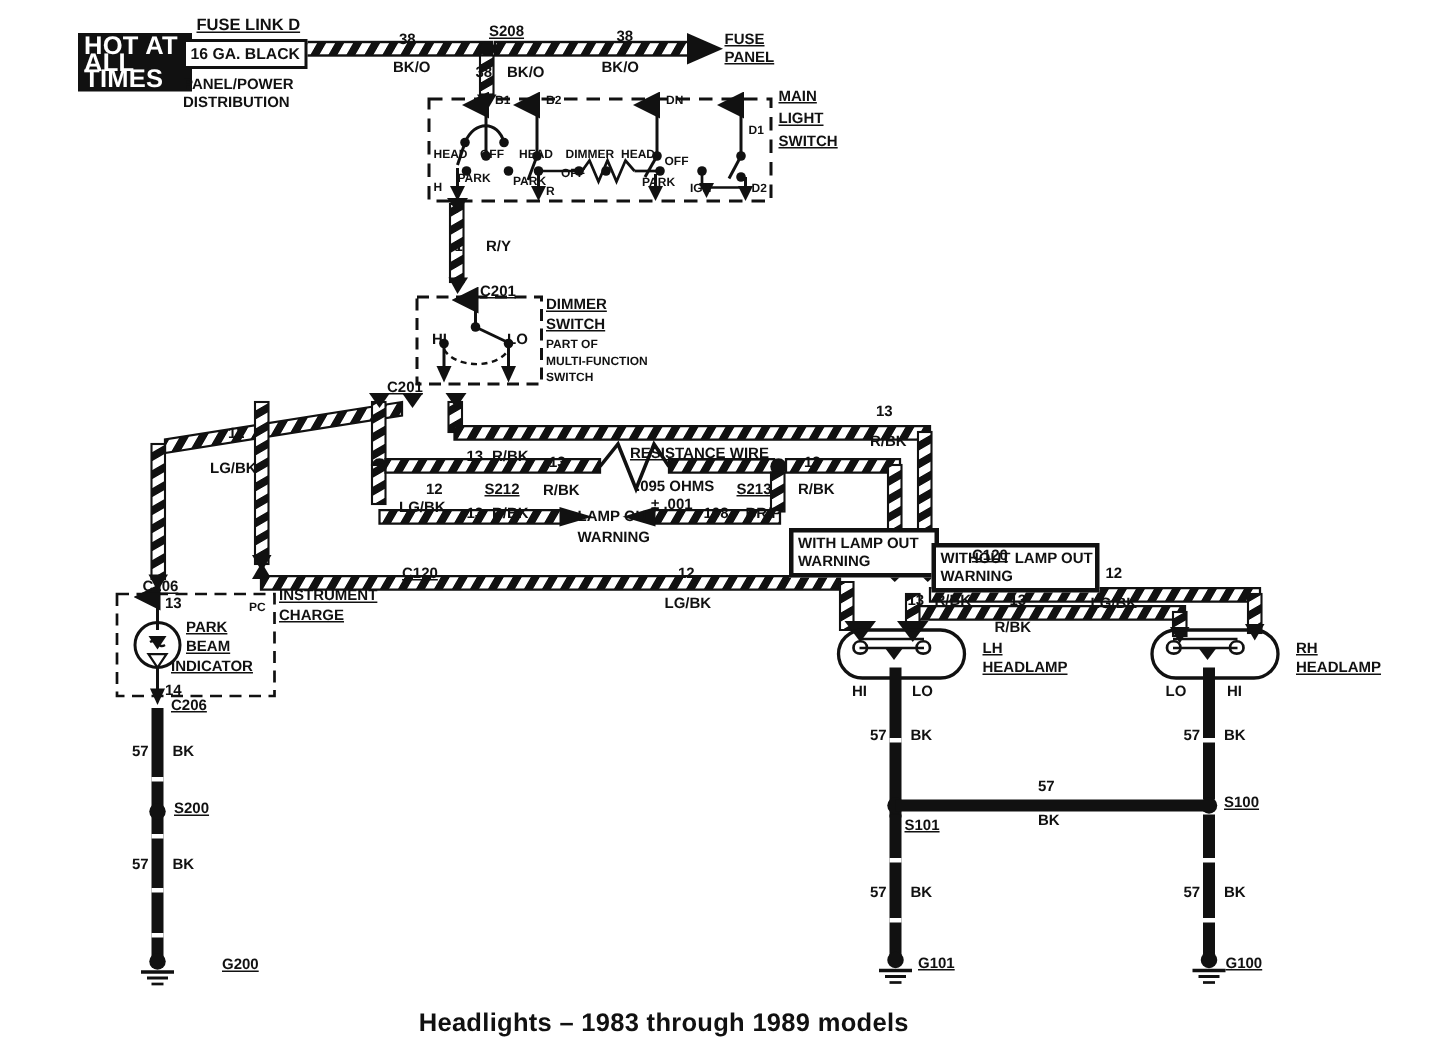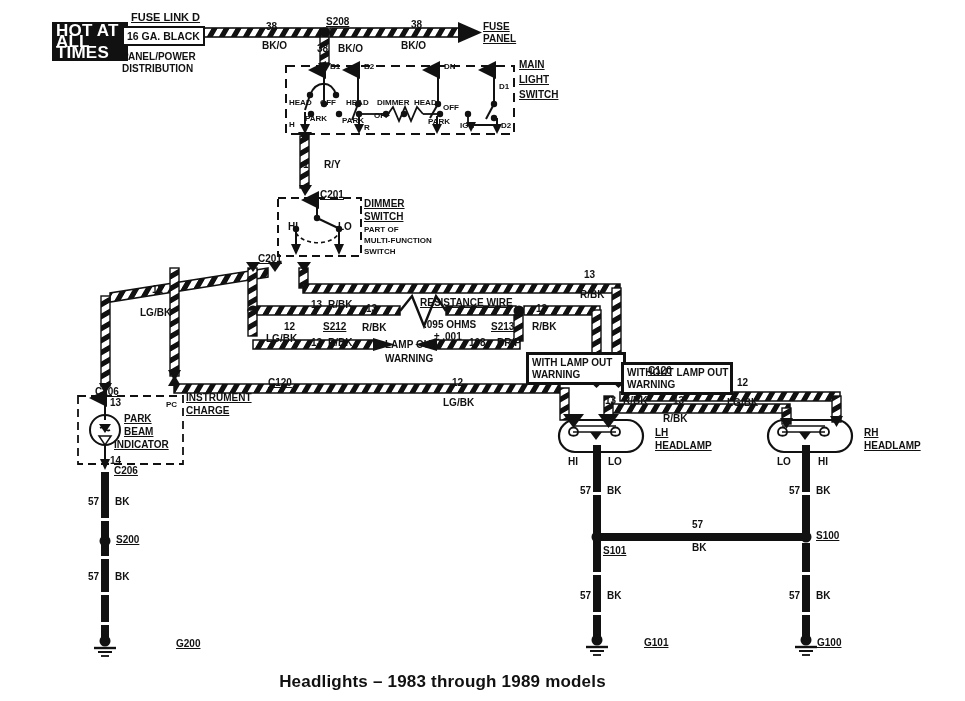--- a/index.html
+++ b/index.html
@@ -377,28 +377,28 @@
 <div class="lbl s9 u" style="left:864px;top:428px;">RH</div>
 <div class="lbl s9 u" style="left:864px;top:441px;">HEADLAMP</div>
 <div class="lbl s9" style="left:777px;top:457px;">LO</div>
 <div class="lbl s9" style="left:818px;top:457px;">HI</div>
 
 <div class="lbl s10" style="left:88px;top:497px;">57</div>
 <div class="lbl s10" style="left:115px;top:497px;">BK</div>
 <div class="lbl s10 u" style="left:116px;top:535px;">S200</div>
 <div class="lbl s10" style="left:88px;top:572px;">57</div>
 <div class="lbl s10" style="left:115px;top:572px;">BK</div>
-<div class="lbl s10 u" style="left:128px;top:639px;padding-left:48px;">G200</div>
+<div class="lbl s10 u" style="left:100px;top:639px;padding-left:48px;">G200</div>
 
 <div class="lbl s10" style="left:580px;top:486px;">57</div>
 <div class="lbl s10" style="left:607px;top:486px;">BK</div>
 <div class="lbl s10 u" style="left:603px;top:546px;">S101</div>
 <div class="lbl s10" style="left:580px;top:591px;">57</div>
 <div class="lbl s10" style="left:607px;top:591px;">BK</div>
-<div class="lbl s10 u" style="left:644px;top:638px;text-align:center;">G101</div>
+<div class="lbl s10 u" style="left:612px;top:638px;text-align:center;">G101</div>
 
 <div class="lbl s10" style="left:789px;top:486px;">57</div>
 <div class="lbl s10" style="left:816px;top:486px;">BK</div>
 <div class="lbl s10 u" style="left:816px;top:531px;">S100</div>
 <div class="lbl s10" style="left:789px;top:591px;">57</div>
 <div class="lbl s10" style="left:816px;top:591px;">BK</div>
 <div class="lbl s10 u" style="left:817px;top:638px;">G100</div>
 
 <div class="lbl s10" style="left:692px;top:520px;">57</div>
 <div class="lbl s10" style="left:692px;top:543px;">BK</div>

